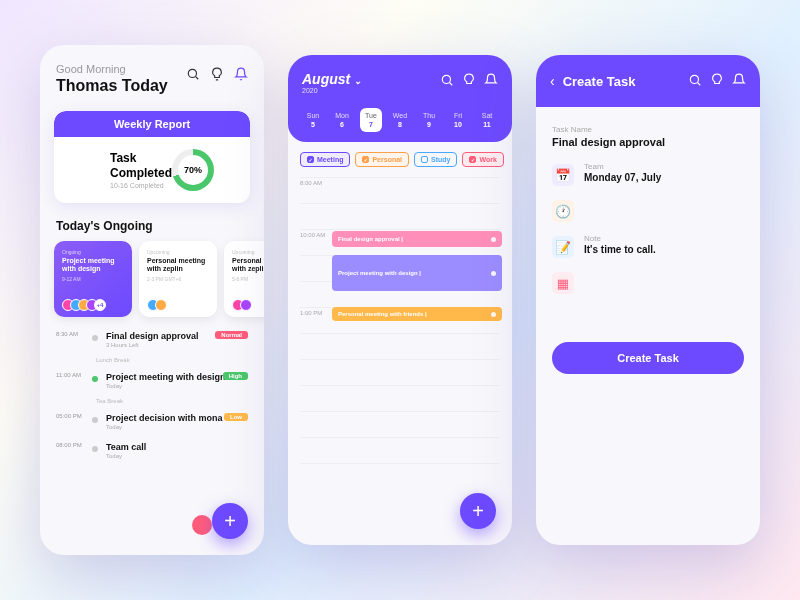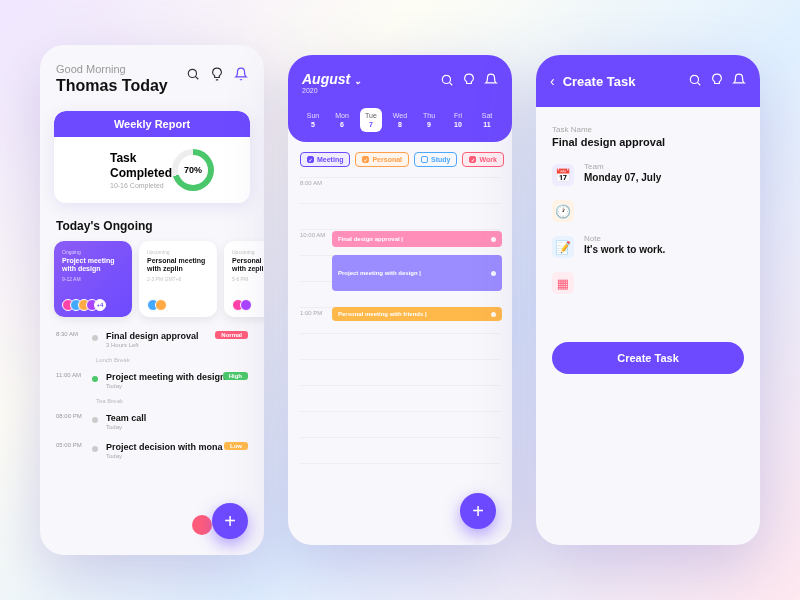--- a/index.html
+++ b/index.html
@@ -197,35 +197,35 @@
       <div class="task-time">11:00 AM</div>
       <div class="task-dot dot-green"></div>
       <div class="task-body">
           <div class="task-title">Project meeting with design</div>
           <div class="task-sub">Today</div>
         </div>
       <span class="task-badge badge-high">High</span>
     </div>
     <div class="task-break">Tea Break</div>
     <div class="task-row">
+      <div class="task-time">05:00 PM</div>
+      <div class="task-dot dot-gray"></div>
+      <div class="task-body">
+          <div class="task-title">Project decision with mona</div>
+          <div class="task-sub">Today</div>
+        </div>
+      <span class="task-badge badge-low">Low</span>
+    </div>
+    <div class="task-row">
       <div class="task-time">08:00 PM</div>
       <div class="task-dot dot-gray"></div>
       <div class="task-body">
           <div class="task-title">Team call</div>
           <div class="task-sub">Today</div>
         </div>
-    </div>
-    <div class="task-row">
-      <div class="task-time">05:00 PM</div>
-      <div class="task-dot dot-gray"></div>
-      <div class="task-body">
-          <div class="task-title">Project decision with mona</div>
-          <div class="task-sub">Today</div>
-        </div>
-      <span class="task-badge badge-low">Low</span>
     </div>
   </div>
   <div class="fab-dot"></div>
   <div class="fab">+</div>
 </div>
 
 <div class="phone phone2">
   <div class="p2-header">
     <div class="p2-month"><span>August</span> <span style="font-size:9px">⌄</span></div>
     <div class="p2-year">2020</div>
@@ -382,21 +382,21 @@
           <div class="p3-fvalue">Monday 07, July</div>
         </div>
     </div>
     <div class="p3-field">
       <div class="p3-ficon fi-time">🕐</div>
     </div>
     <div class="p3-field">
       <div class="p3-ficon fi-note">📝</div>
       <div class="p3-fbody">
           <div class="p3-flabel">Note</div>
-          <div class="p3-fvalue">It's work to work.</div>
+          <div class="p3-fvalue">It's time to call.</div>
         </div>
     </div>
     <div class="p3-field">
       <div class="p3-ficon fi-cat">▦</div>
     </div>
   </div>
   <div class="p3-btn">Create Task</div>
 </div>
 
 </body></html>

